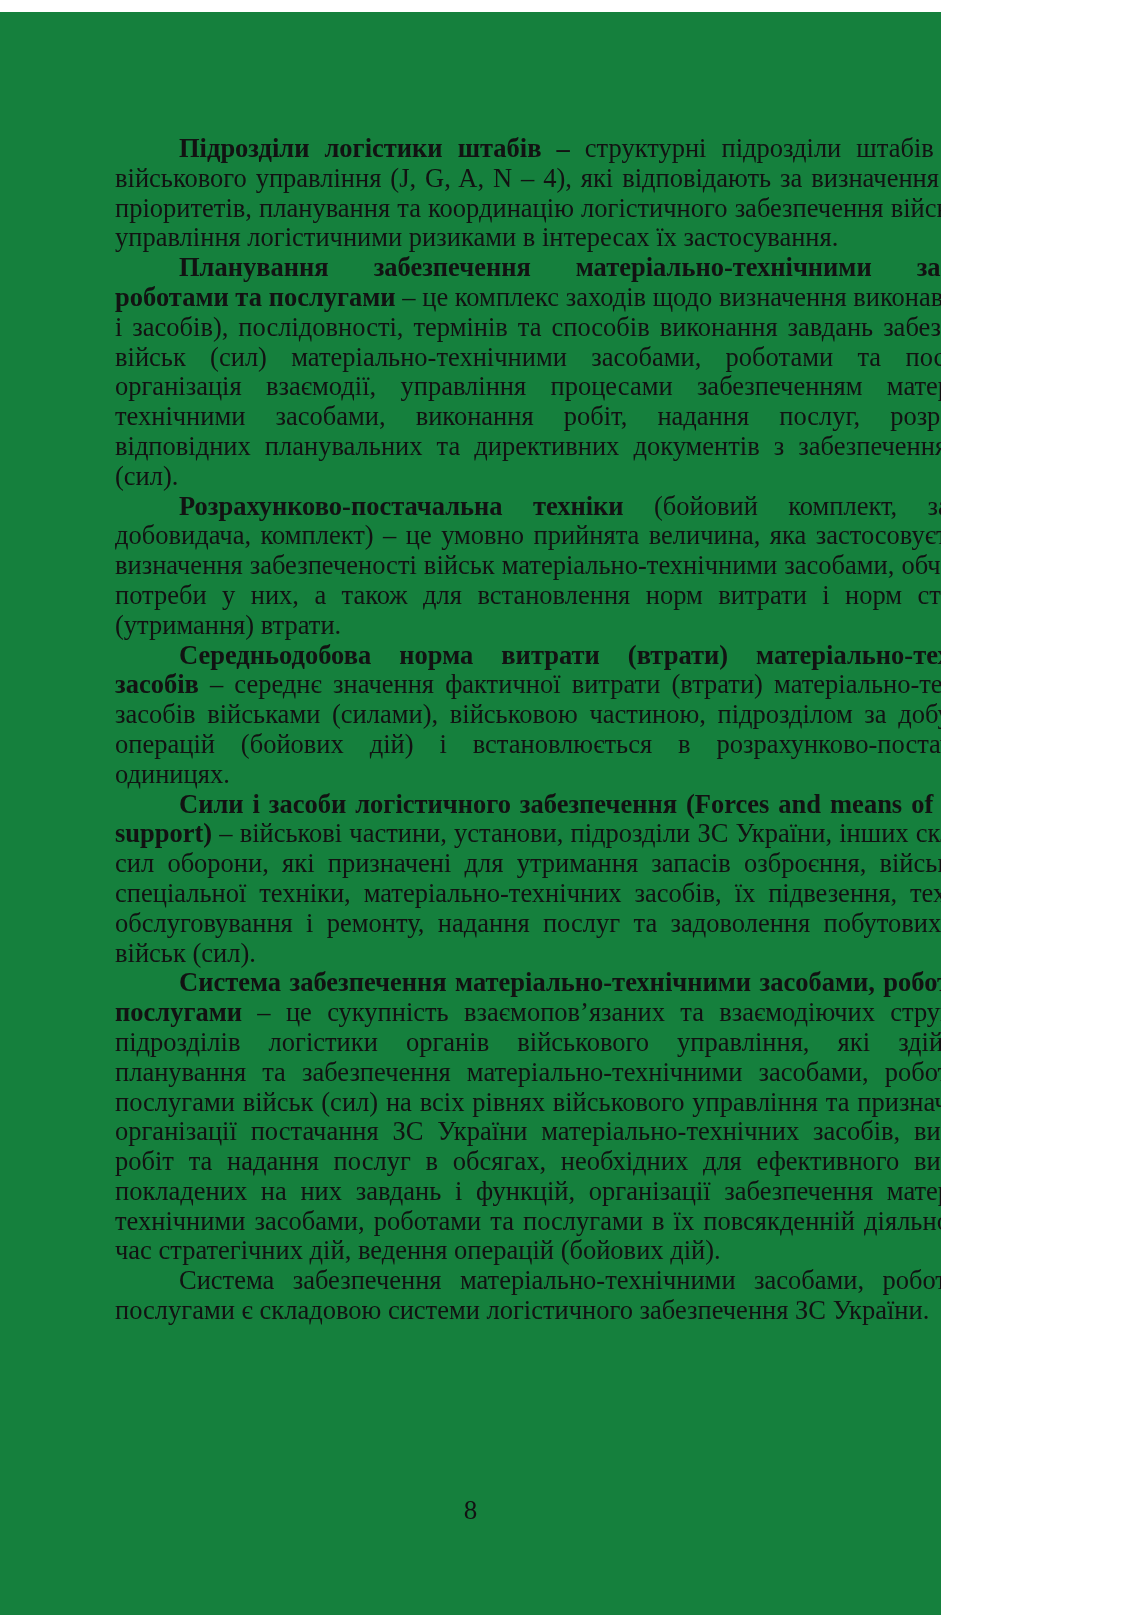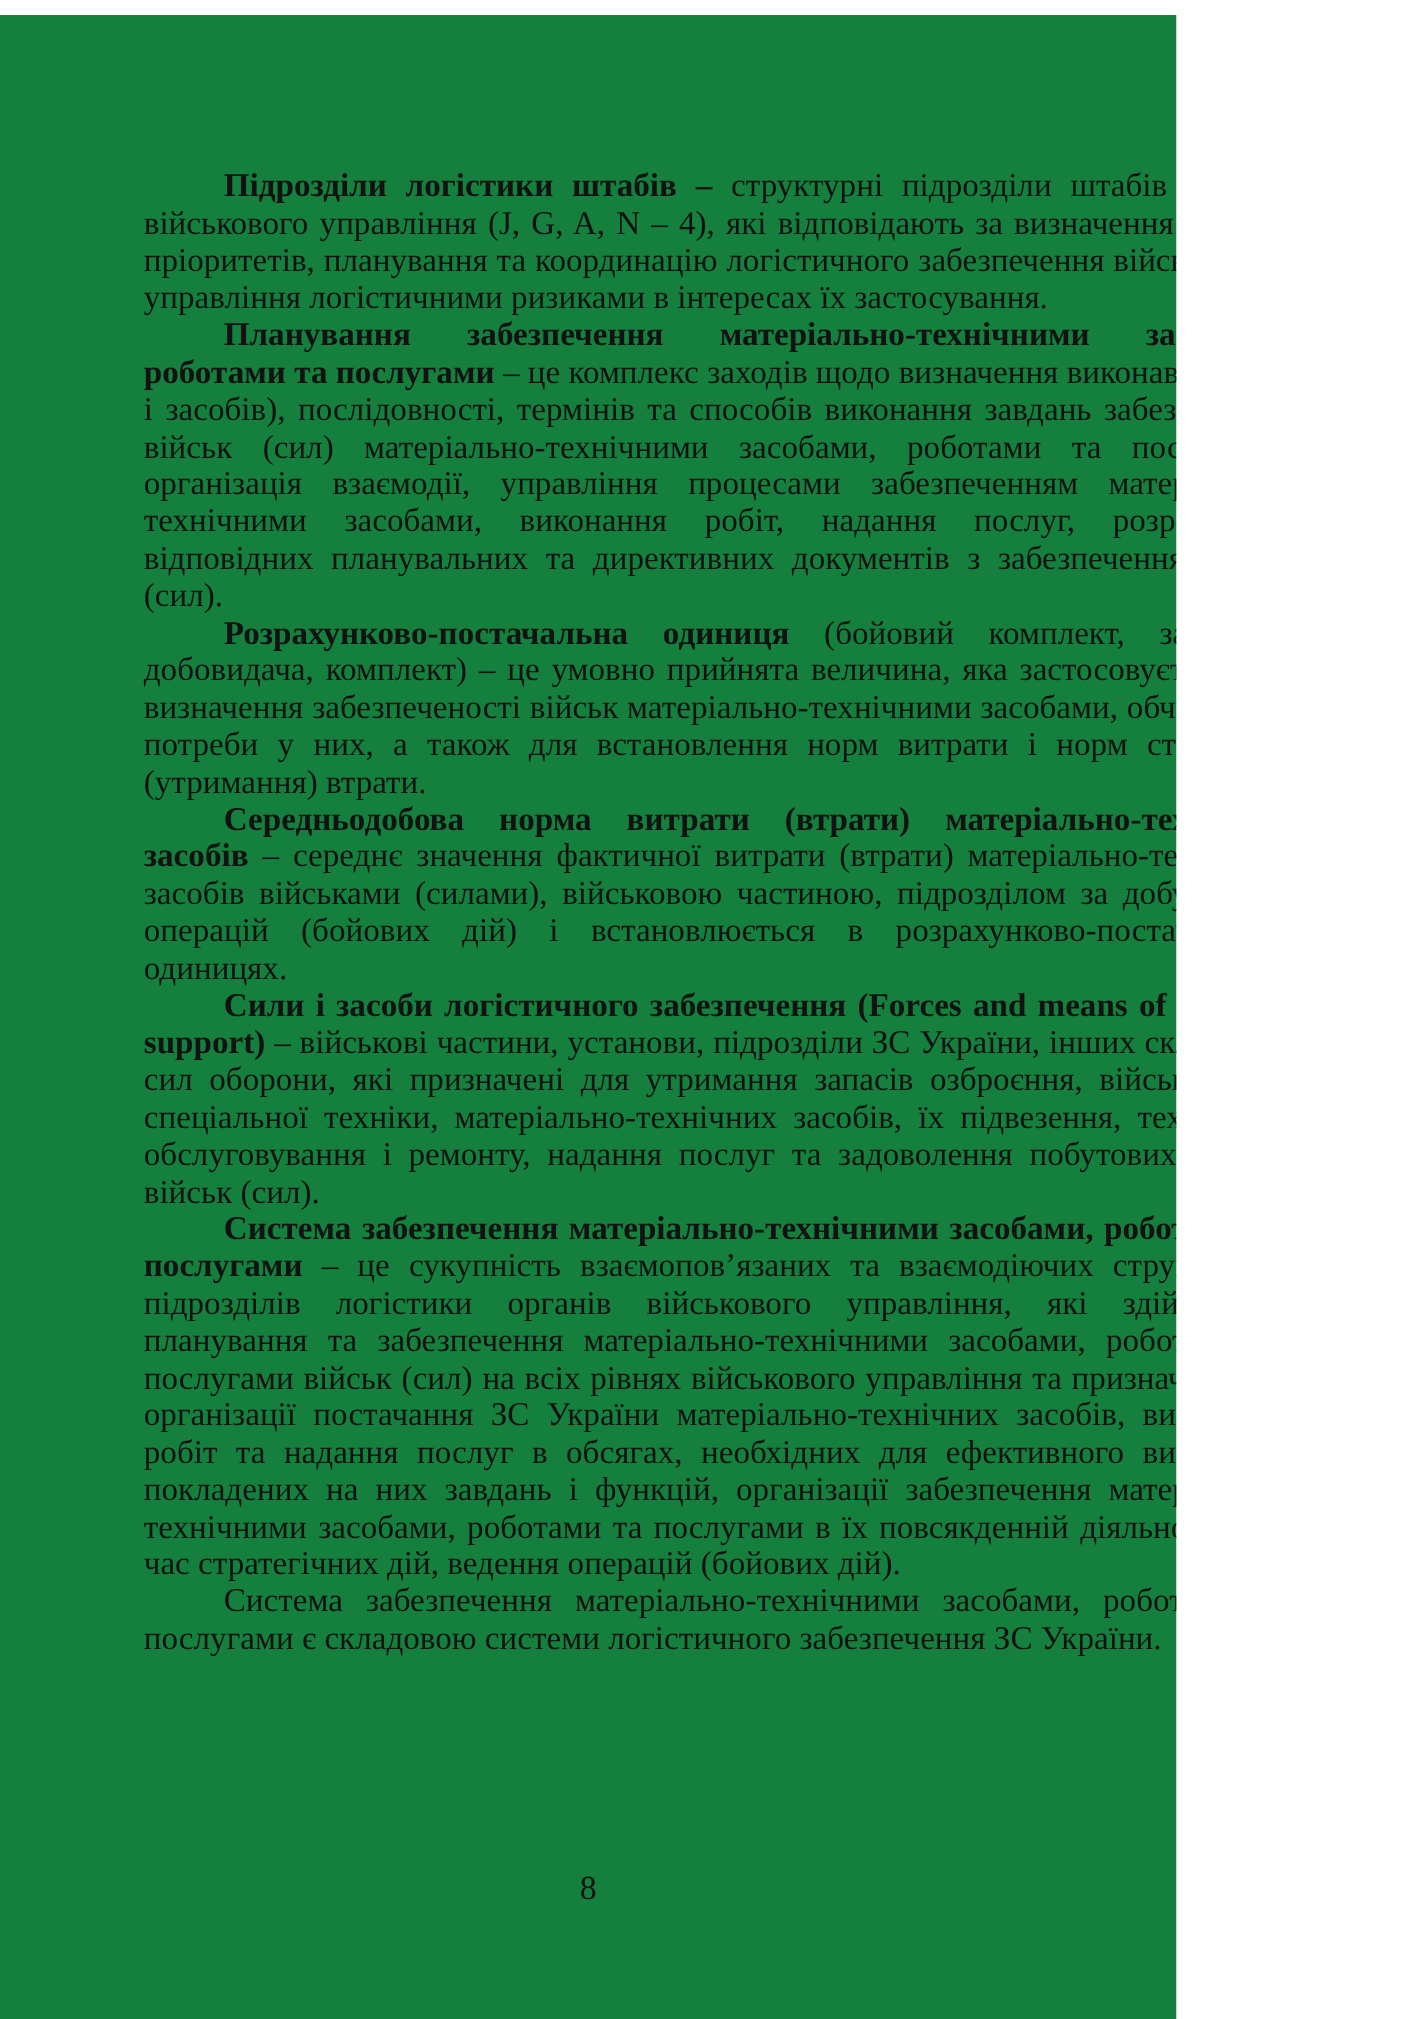--- a/index.html
+++ b/index.html
@@ -49,21 +49,21 @@
 </head>
 <body>
 
 <div class="sheet">
   <div class="textblock">
 
     <p class="para"><span class="term">Підрозділи логістики штабів –</span><span> структурні підрозділи штабів органів військового управління (J, G, A, N – 4), які відповідають за визначення потреб, пріоритетів, планування та координацію логістичного забезпечення військ (сил), управління логістичними ризиками в інтересах їх застосування.</span></p>
 
     <p class="para"><span class="term">Планування забезпечення матеріально-технічними засобами, роботами та послугами</span><span> – це комплекс заходів щодо визначення виконавців (сил і засобів), послідовності, термінів та способів виконання завдань забезпечення військ (сил) матеріально-технічними засобами, роботами та послугами, організація взаємодії, управління процесами забезпеченням матеріально-технічними засобами, виконання робіт, надання послуг, розроблення відповідних планувальних та директивних документів з забезпечення військ (сил).</span></p>
 
-    <p class="para"><span class="term">Розрахунково-постачальна одиниця</span><span> (бойовий комплект, заправка, добовидача, комплект) – це умовно прийнята величина, яка застосовується для визначення забезпеченості військ матеріально-технічними засобами, обчислення потреби у них, а також для встановлення норм витрати і норм створення (утримання) втрати.</span></p>
+    <p class="para"><span class="term">Розрахунково-постачальна техніки</span><span> (бойовий комплект, заправка, добовидача, комплект) – це умовно прийнята величина, яка застосовується для визначення забезпеченості військ матеріально-технічними засобами, обчислення потреби у них, а також для встановлення норм витрати і норм створення (утримання) втрати.</span></p>
 
     <p class="para"><span class="term">Середньодобова норма витрати (втрати) матеріально-технічних засобів</span><span> – середнє значення фактичної витрати (втрати) матеріально-технічних засобів військами (силами), військовою частиною, підрозділом за добу в ході операцій (бойових дій) і встановлюється в розрахунково-постачальних одиницях.</span></p>
 
     <p class="para"><span class="term">Сили і засоби логістичного забезпечення (Forces and means of logistics support)</span><span> – військові частини, установи, підрозділи ЗС України, інших складових сил оборони, які призначені для утримання запасів озброєння, військової та спеціальної техніки, матеріально-технічних засобів, їх підвезення, технічного обслуговування і ремонту, надання послуг та задоволення побутових потреб військ (сил).</span></p>
 
     <p class="para"><span class="term">Система забезпечення матеріально-технічними засобами, роботами та послугами</span><span> – це сукупність взаємопов’язаних та взаємодіючих структурних підрозділів логістики органів військового управління, які здійснюють планування та забезпечення матеріально-технічними засобами, роботами та послугами військ (сил) на всіх рівнях військового управління та призначена для організації постачання ЗС України матеріально-технічних засобів, виконання робіт та надання послуг в обсягах, необхідних для ефективного виконання покладених на них завдань і функцій, організації забезпечення матеріально-технічними засобами, роботами та послугами в їх повсякденній діяльності, під час стратегічних дій, ведення операцій (бойових дій).</span></p>
 
     <p class="para"><span class="term"></span><span>Система забезпечення матеріально-технічними засобами, роботами та послугами є складовою системи логістичного забезпечення ЗС України.</span></p>
 
 

